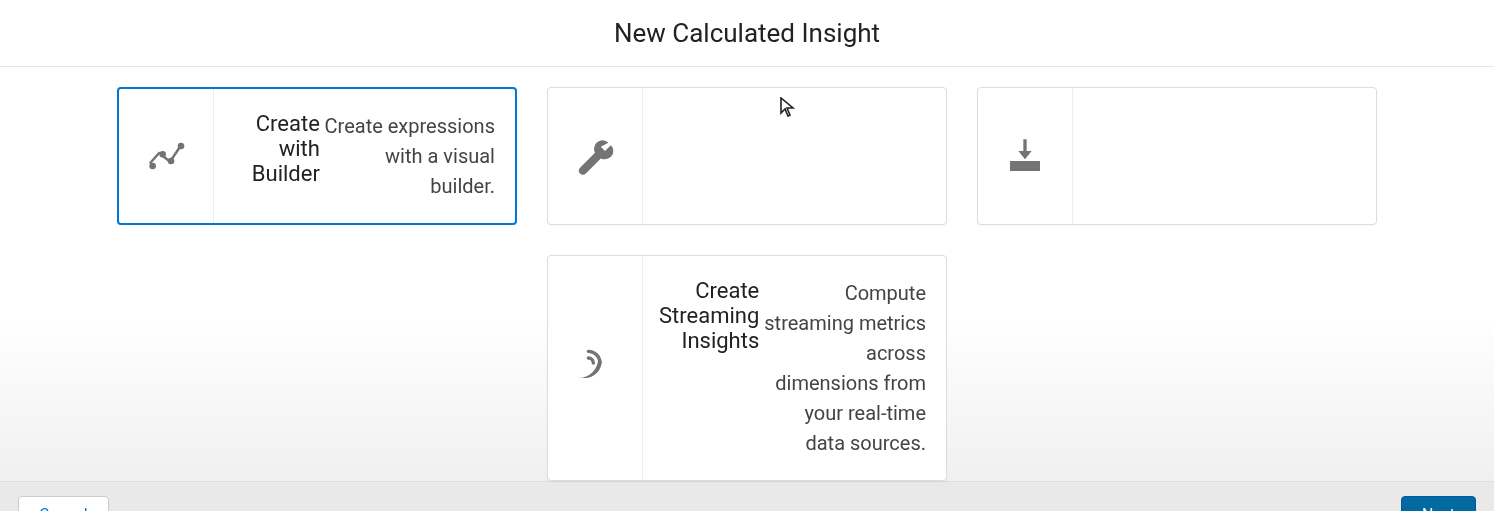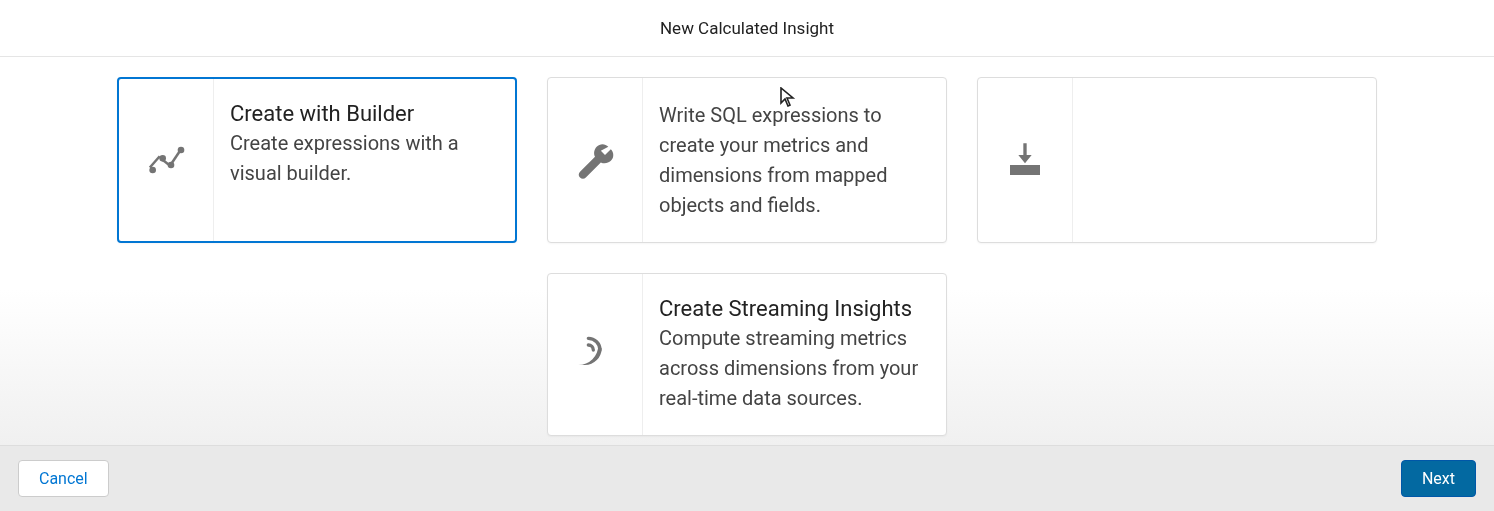--- a/index.html
+++ b/index.html
@@ -15,21 +15,21 @@
       display: flex;
       flex-direction: column;
       overflow: hidden;
     }
     .header {
       text-align: center;
       padding: 18px 0 18px 0;
       border-bottom: 1px solid #e5e5e5;
     }
     .header h1 {
-      font-size: 17px;
+      font-size: 26px;
       font-weight: 400;
       color: #222;
     }
     .body-area {
       flex: 1;
       background: linear-gradient(to bottom, #ffffff 0%, #ffffff 60%, #f0f0f0 100%);
       padding-top: 20px;
       display: flex;
       flex-direction: column;
       align-items: center;
@@ -63,22 +63,23 @@
       flex-shrink: 0;
     }
     .card-icon-col svg {
       width: 40px;
       height: 40px;
       fill: #747474;
     }
     .card-text-col {
       padding: 22px 20px 22px 16px;
       display: flex;
-      flex-direction: column;
+      flex-direction: row;
       gap: 2px;
+      text-align: right;
     }
     .card-title {
       font-size: 22px;
       font-weight: 400;
       color: #222;
     }
     .card-desc {
       font-size: 20px;
       color: #444;
       line-height: 1.5;
@@ -160,21 +161,20 @@
       </div>
     </div>
 
     <div class="card">
       <div class="card-icon-col">
         <svg viewBox="0 0 48 48">
           <path d="M40 8 c-4 -4 -10 -4 -14 0 c-3 3 -4 8 -2 12 L6 38 c-2 2 -2 5 0 7 s5 2 7 0 L31 27 c4 2 9 1 12 -2 c4 -4 4 -10 0 -14 l-7 7 l-5 -5 z"></path>
         </svg>
       </div>
       <div class="card-text-col">
-        <div class="card-desc">Write SQL expressions to create your metrics and dimensions from mapped objects and fields.</div>
       </div>
     </div>
 
     <div class="card">
       <div class="card-icon-col">
         <svg viewBox="0 0 48 48">
           <path d="M22 4 h4 v14 h6 l-8 10 l-8 -10 h6 z"></path>
           <path d="M6 30 h36 v12 h-36 z M34 34 h4 v4 h-4 z"></path>
         </svg>
       </div>

